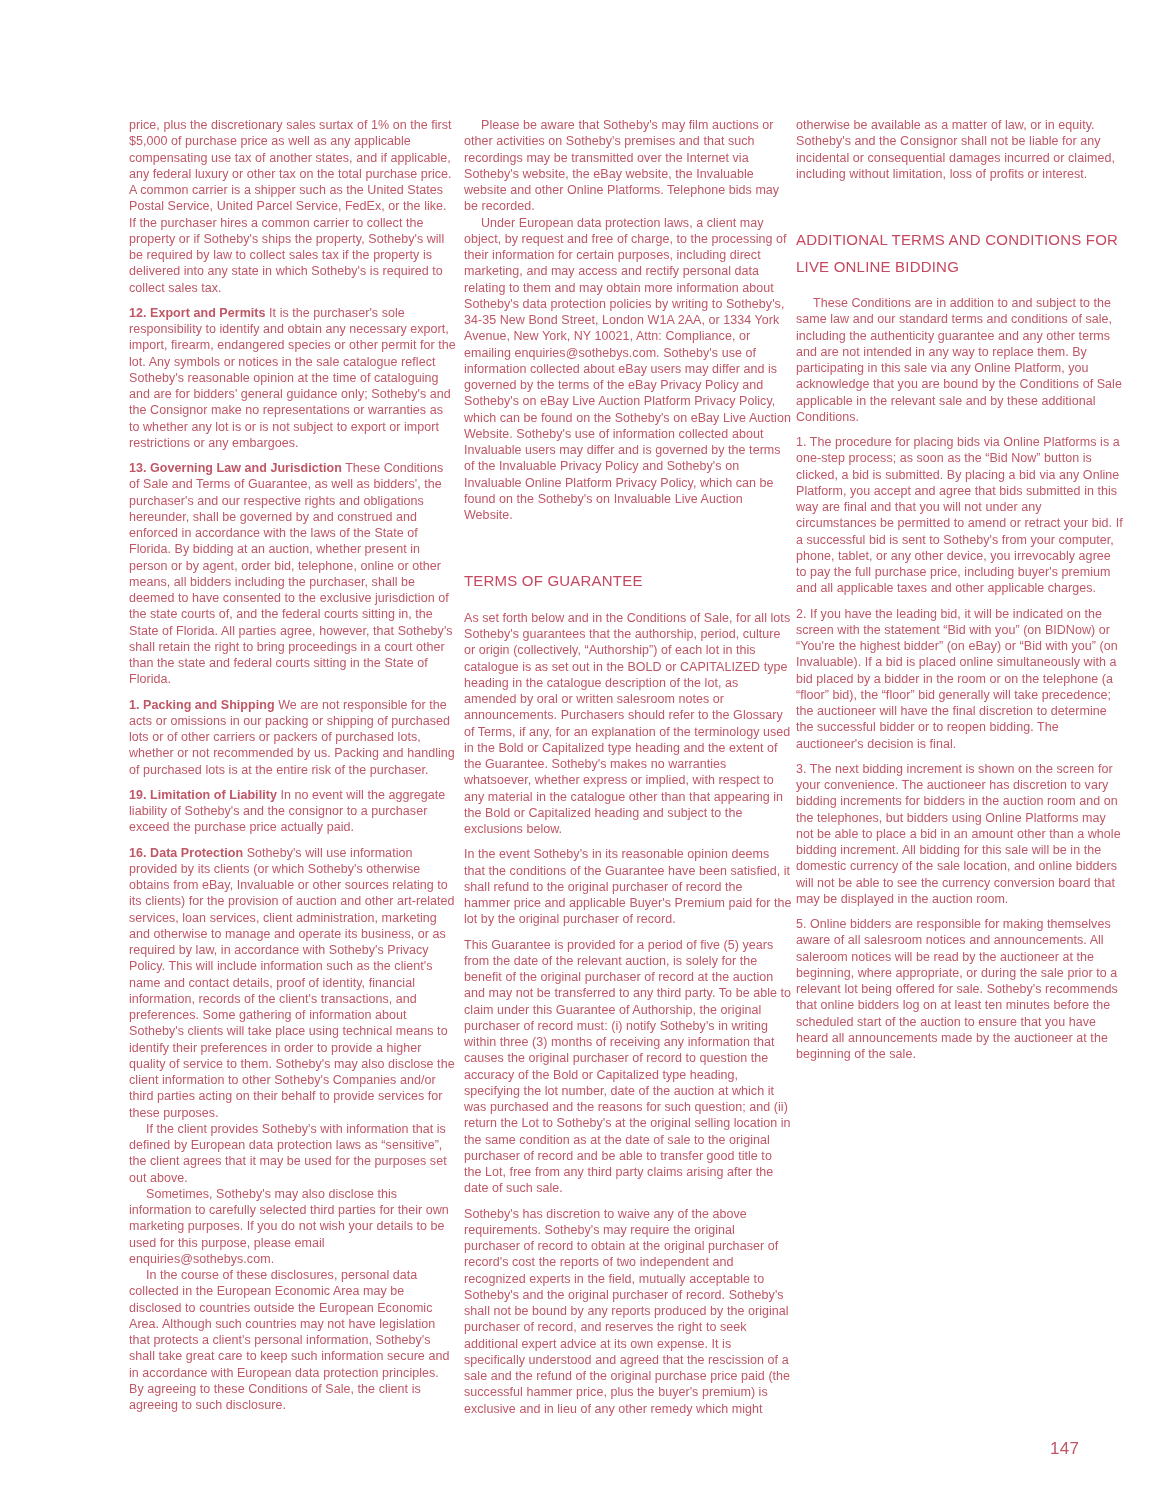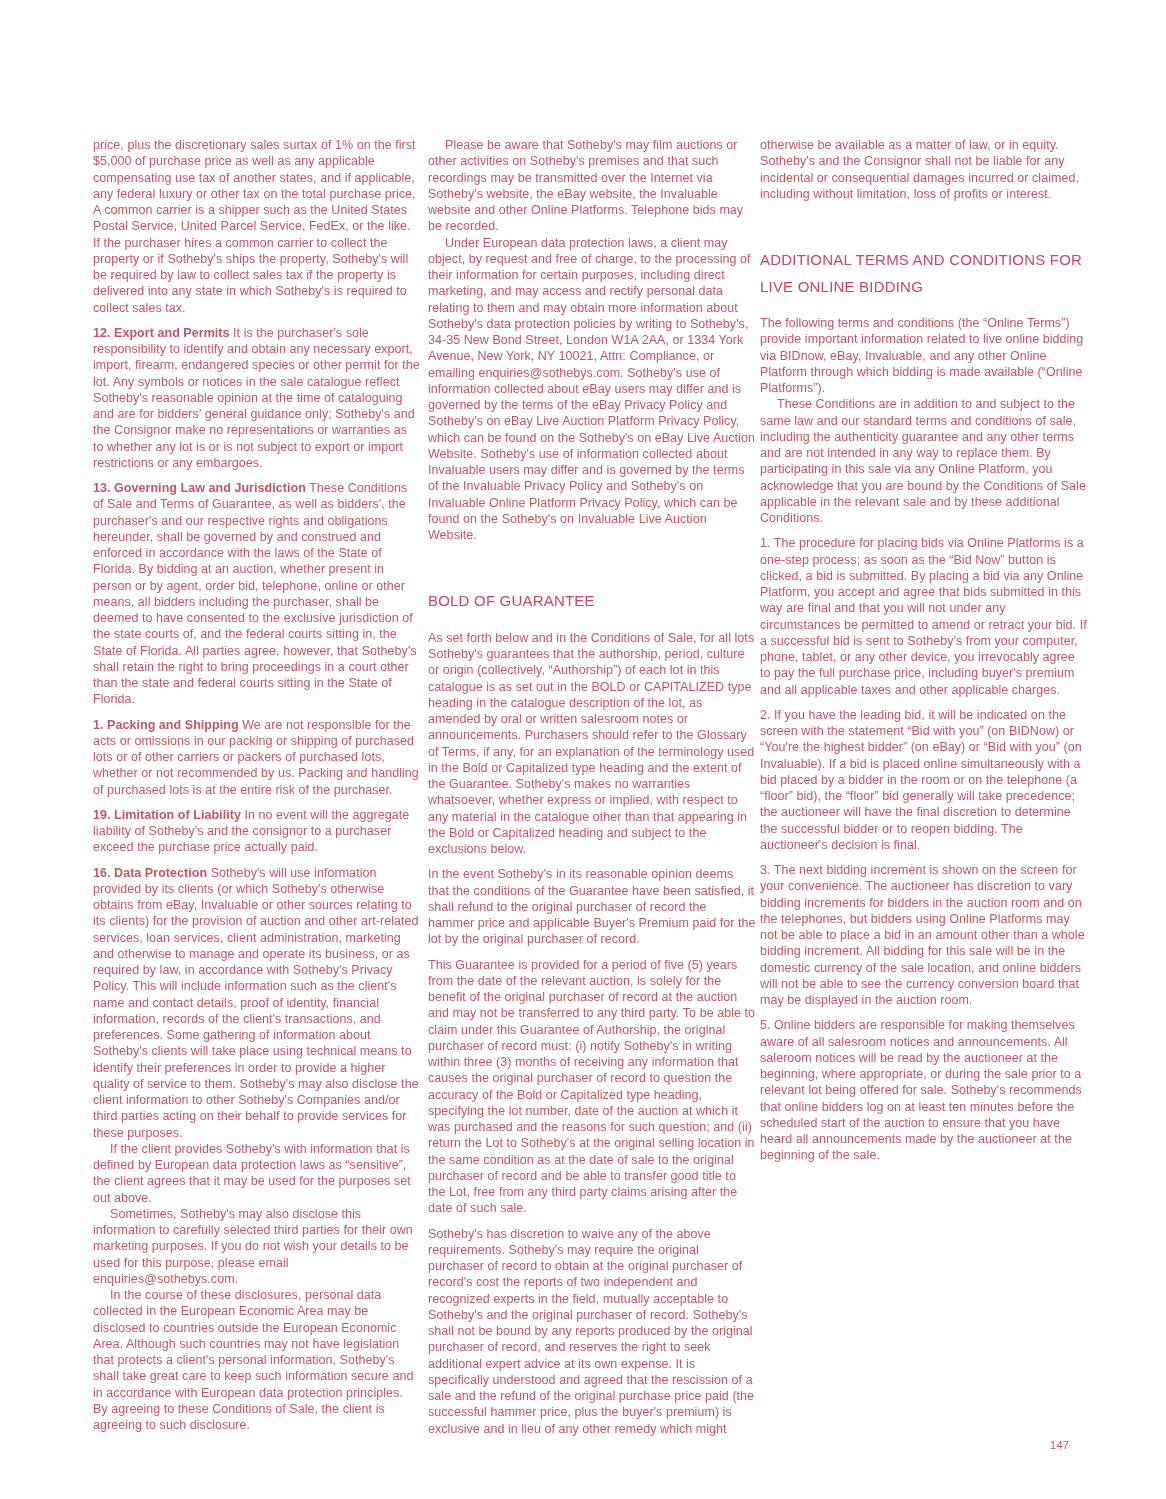--- a/index.html
+++ b/index.html
@@ -5,44 +5,45 @@
   html,body{margin:0;padding:0;background:#ffffff;}
   .page{
     position:relative;
     width:1166px;height:1499px;
     background:var(--page-bg,#ffffff);
     font-family:"Liberation Sans", sans-serif;
     overflow:hidden;
   }
   .col{
     position:absolute;
-    top:137px;
+    top:117px;
     width:328px;
     color:var(--body-color,#bf5766);
     font-size:12.5px;
     line-height:16.25px;
     letter-spacing:0.05px;
+    margin-left:36px;
   }
   .col p{margin:0 0 9px 0;}
   .col p.tight{margin-bottom:0;}
   .col p.indent{text-indent:17px;}
   .col p strong{font-weight:bold;}
   .col h2{
     color:var(--heading-color,#c64760);
     font-size:15px;
     line-height:26.5px;
     font-weight:400;
     letter-spacing:0.2px;
     margin:45px 0 15px 0;
   }
   .page-number{
     position:absolute;
     left:1050px;top:1439px;
     color:var(--body-color,#bf5766);
-    font-size:11px;
+    font-size:17px;
     letter-spacing:0.3px;
   }
 </style>
 </head>
 <body>
 
 <div class="page">
   <div class="col" id="col-0" style="left:93px">
       <p>price, plus the discretionary sales surtax of 1% on the first $5,000 of purchase price as well as any applicable compensating use tax of another states, and if applicable, any federal luxury or other tax on the total purchase price.  A common carrier is a shipper such as the United States Postal Service, United Parcel Service, FedEx, or the like.  If the purchaser hires a common carrier to collect the property or if Sotheby's ships the property, Sotheby's will be required by law to collect sales tax if the property is delivered into any state in which Sotheby's is required to collect sales tax.</p>
       <p><strong>12.  Export and Permits</strong>  It is the purchaser's sole responsibility to identify and obtain any necessary export, import, firearm, endangered species or other permit for the lot.  Any symbols or notices in the sale catalogue reflect Sotheby's reasonable opinion at the time of cataloguing and are for bidders' general guidance only; Sotheby's and the Consignor make no representations or warranties as to whether any lot is or is not subject to export or import restrictions or any embargoes.</p>
@@ -50,30 +51,29 @@
       <p><strong>1.  Packing and Shipping</strong>  We are not responsible for the acts or omissions in our packing or shipping of purchased lots or of other carriers or packers of purchased lots, whether or not recommended by us. Packing and handling of purchased lots is at the entire risk of the purchaser.</p>
       <p><strong>19.  Limitation of Liability</strong>  In no event will the aggregate liability of Sotheby's and the consignor to a purchaser exceed the purchase price actually paid.</p>
       <p class="tight"><strong>16.  Data Protection</strong>  Sotheby's  will use information provided by its clients (or which Sotheby's otherwise obtains from eBay, Invaluable or other sources relating to its clients) for the provision of auction and other art-related services, loan services, client administration, marketing and otherwise to manage and operate its business, or as required by law, in accordance with Sotheby's Privacy Policy. This will include information such as the client's name and contact details, proof of identity, financial information, records of the client's transactions, and preferences. Some gathering of information about Sotheby's clients will take place using technical means to identify their preferences in order to provide a higher quality of service to them. Sotheby's may also disclose the client information to other Sotheby's Companies and/or third parties acting on their behalf to provide services for these purposes.</p>
       <p class="indent tight">If the client provides Sotheby's with information that is defined by European data protection laws as “sensitive”, the client agrees that it may be used for the purposes set out above.</p>
       <p class="indent tight">Sometimes, Sotheby's may also disclose this information to carefully selected third parties for their own marketing purposes.  If you do not wish your details to be used for this purpose, please email enquiries@sothebys.com.</p>
       <p class="indent">In the course of these disclosures, personal data collected in the European Economic Area may be disclosed to countries outside the European Economic Area. Although such countries may not have legislation that protects a client's personal information, Sotheby's shall take great care to keep such information secure and in accordance with European data protection principles.  By agreeing to these Conditions of Sale, the client is agreeing to such disclosure.</p>
     </div>
   <div class="col" id="col-1" style="left:428px">
       <p class="indent tight">Please be aware that Sotheby's may film auctions or other activities on Sotheby's premises and that such recordings may be transmitted over the Internet via Sotheby's website, the eBay website, the Invaluable website and other Online Platforms.  Telephone bids may be recorded.</p>
       <p class="indent tight">Under European data protection laws, a client may object, by request and free of charge, to the processing of their information for certain purposes, including direct marketing, and may access and rectify personal data relating to them and may obtain more information about Sotheby's data protection policies by writing to Sotheby's, 34-35 New Bond Street, London W1A 2AA, or 1334 York Avenue, New York, NY 10021, Attn: Compliance, or emailing enquiries@sothebys.com.  Sotheby's use of information collected about eBay users may differ and is governed by the terms of the eBay Privacy Policy and Sotheby's on eBay Live Auction Platform Privacy Policy, which can be found on the Sotheby's on eBay Live Auction Website.  Sotheby's use of information collected about Invaluable users may differ and is governed by the terms of the Invaluable Privacy Policy and Sotheby's on Invaluable Online Platform Privacy Policy, which can be found on the Sotheby's on Invaluable Live Auction Website.</p>
-      <h2>BOLD OF GUARANTEE</h2>
+      <h2>TERMS OF GUARANTEE</h2>
       <p>As set forth below and in the Conditions of Sale, for all lots Sotheby's guarantees that the authorship, period, culture or origin (collectively, “Authorship”) of each lot in this catalogue is as set out in the BOLD or CAPITALIZED type heading in the catalogue description of the lot, as amended by oral or written salesroom notes or announcements. Purchasers should refer to the Glossary of Terms, if any, for an explanation of the terminology used in the Bold or Capitalized type heading and the extent of the Guarantee. Sotheby's makes no warranties whatsoever, whether express or implied, with respect to any material in the catalogue other than that appearing in the Bold or Capitalized heading and subject to the exclusions below.</p>
       <p>In the event Sotheby's in its reasonable opinion deems that the conditions of the Guarantee have been satisfied, it shall refund to the original purchaser of record the hammer price and applicable Buyer's Premium paid for the lot by the original purchaser of record.</p>
       <p>This Guarantee is provided for a period of five (5) years from the date of the relevant auction, is solely for the benefit of the original purchaser of record at the auction and may not be transferred to any third party.  To be able to claim under this Guarantee of Authorship, the original purchaser of record must:  (i) notify Sotheby's in writing within three (3) months of receiving any information that causes the original purchaser of record to question the accuracy of the Bold or Capitalized type heading, specifying the lot number, date of the auction at which it was purchased and the reasons for such question; and (ii) return the Lot to Sotheby's at the original selling location in the same condition as at the date of sale to the original purchaser of record and be able to transfer good title to the Lot, free from any third party claims arising after the date of such sale.</p>
       <p class="tight">Sotheby's has discretion to waive any of the above requirements.  Sotheby's may require the original purchaser of record to obtain at the original purchaser of record's cost the reports of two independent and recognized experts in the field, mutually acceptable to Sotheby's and the original purchaser of record. Sotheby's shall not be bound by any reports produced by the original purchaser of record, and reserves the right to seek additional expert advice at its own expense.  It is specifically understood and agreed that the rescission of a sale and the refund of the original purchase price paid (the successful hammer price, plus the buyer's premium) is exclusive and in lieu of any other remedy which might</p>
     </div>
   <div class="col" id="col-2" style="left:760px">
       <p class="tight">otherwise be available as a matter of law, or in equity. Sotheby's and the Consignor shall not be liable for any incidental or consequential damages incurred or claimed, including without limitation, loss of profits or interest.</p>
       <h2>ADDITIONAL TERMS AND CONDITIONS FOR LIVE ONLINE BIDDING</h2>
-      <p class="tight">The following terms and conditions (the “Online Terms”) provide important information related to live online bidding via BIDnow, eBay, Invaluable, and any other Online Platform through which bidding is made available (“Online Platforms”).</p>
       <p class="indent">These Conditions are in addition to and subject to the same law and our standard terms and conditions of sale, including the authenticity guarantee and any other terms and are not intended in any way to replace them. By participating in this sale via any Online Platform, you acknowledge that you are bound by the Conditions of Sale applicable in the relevant sale and by these additional Conditions.</p>
       <p>1.  The procedure for placing bids via Online Platforms is a one-step process; as soon as the “Bid Now” button is clicked, a bid is submitted.  By placing a bid via any Online Platform, you accept and agree that bids submitted in this way are final and that you will not under any circumstances be permitted to amend or retract your bid.  If a successful bid is sent to Sotheby's from your computer, phone, tablet, or any other device, you irrevocably agree to pay the full purchase price, including buyer's premium and all applicable taxes and other applicable charges.</p>
       <p>2.  If you have the leading bid, it will be indicated on the screen with the statement “Bid with you” (on BIDNow) or “You're the highest bidder” (on eBay) or “Bid with you” (on Invaluable).  If a bid is placed online simultaneously with a bid placed by a bidder in the room or on the telephone (a “floor” bid), the “floor” bid generally will take precedence; the auctioneer will have the final discretion to determine the successful bidder or to reopen bidding.  The auctioneer's decision is final.</p>
       <p>3.  The next bidding increment is shown on the screen for your convenience.  The auctioneer has discretion to vary bidding increments for bidders in the auction room and on the telephones, but bidders using Online Platforms may not be able to place a bid in an amount other than a whole bidding increment.  All bidding for this sale will be in the domestic currency of the sale location, and online bidders will not be able to see the currency conversion board that may be displayed in the auction room.</p>
       <p>5.  Online bidders are responsible for making themselves aware of all salesroom notices and announcements.  All saleroom notices will be read by the auctioneer at the beginning, where appropriate, or during the sale prior to a relevant lot being offered for sale.  Sotheby's recommends that online bidders log on at least ten minutes before the scheduled start of the auction to ensure that you have heard all announcements made by the auctioneer at the beginning of the sale.</p>
     </div>
   <div class="page-number">147</div>
 </div>
 
 </body></html>

